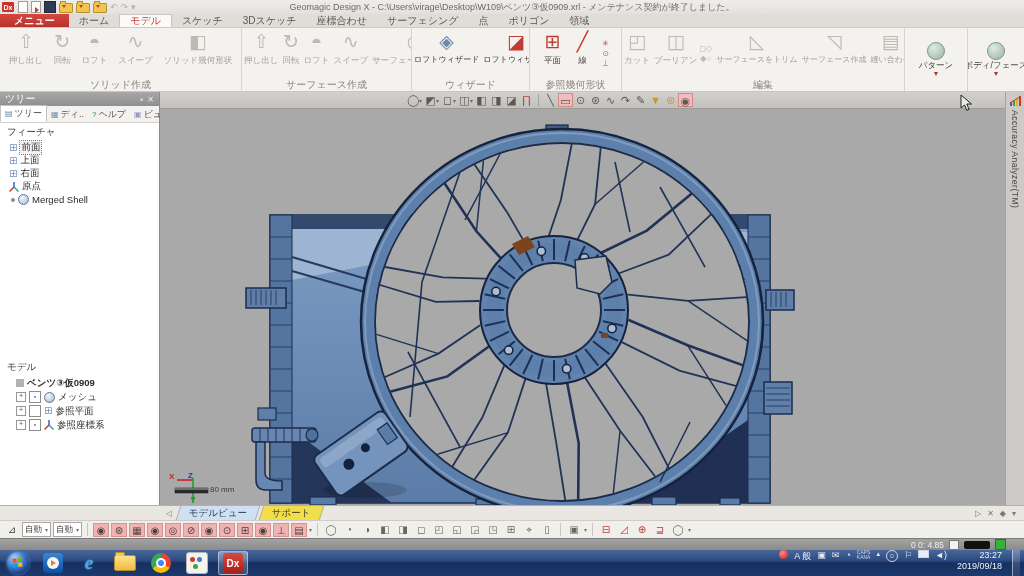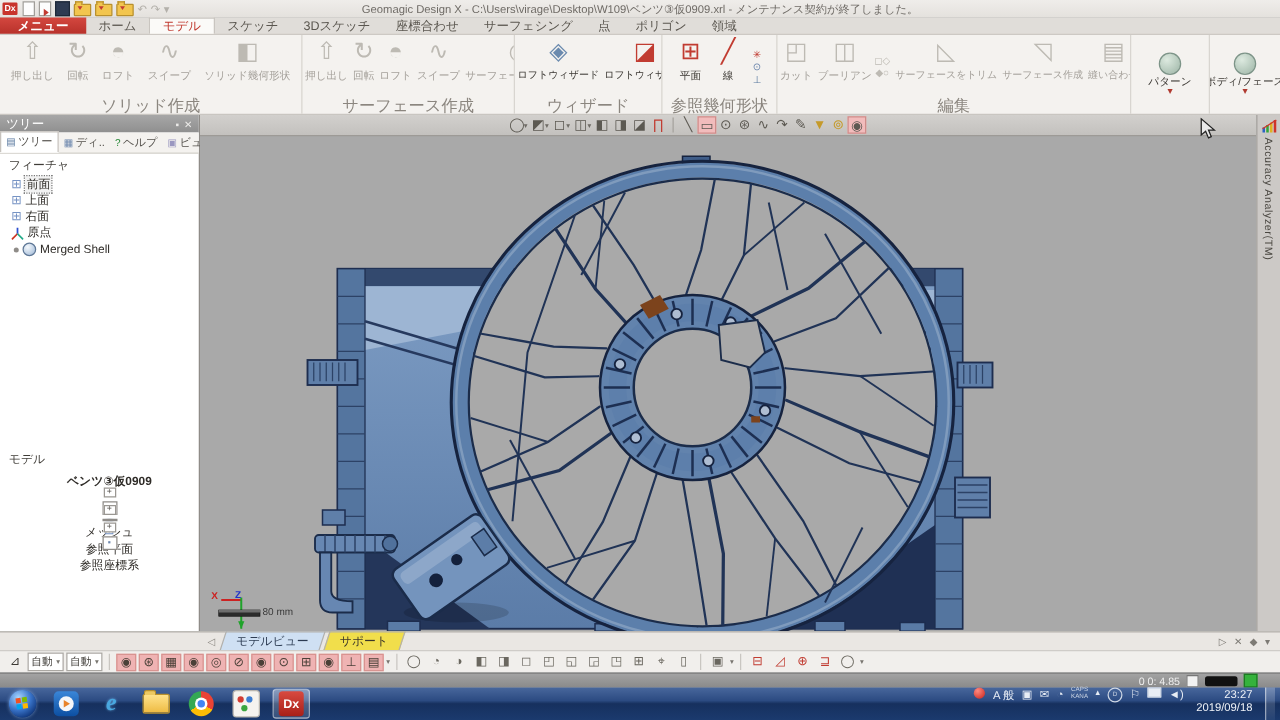--- a/index.html
+++ b/index.html
@@ -35,21 +35,21 @@
   
   #ribbon{left:0;top:28px;width:1024px;height:64px;background:#f4f2ef;display:flex;
           border-bottom:1px solid #c9c6c1;box-sizing:border-box;}
   .rgroup{height:100%;display:flex;flex-direction:column;border-right:1px solid #d8d5d0;box-sizing:border-box;overflow:hidden;}
   .rbtns{flex:1;display:flex;justify-content:space-evenly;align-items:stretch;padding-top:1px;}
   .rbtn{display:flex;flex-direction:column;align-items:center;justify-content:flex-start;padding:0 2px;}
   .ric{font-size:19px;line-height:26px;height:26px;color:#6d7f9c;}
   .rbtn.disabled .ric{color:#bdbab3;}
   .rlabel{font-size:8.5px;color:#3c3934;white-space:nowrap;line-height:10px;}
   .rbtn.disabled .rlabel{color:#a5a19b;}
-  .rglabel{height:13px;text-align:center;font-size:13px;color:#8b867f;line-height:13px;white-space:nowrap;}
+  .rglabel{height:13px;text-align:center;font-size:10px;color:#8b867f;line-height:13px;white-space:nowrap;}
   .rcol{display:flex;flex-direction:column;justify-content:center;font-size:8px;line-height:10px;text-align:center;}
   .rsep{width:1px;background:#ddd9d4;margin:3px 1px;}
   .ric.red{color:#c13c31;} .ric.teal{color:#6a8aae;}
   .tallbtn{display:flex;flex-direction:column;align-items:center;justify-content:center;flex:1;}
   .pat-circle{width:16px;height:16px;border-radius:50%;border:1px solid #7d9488;
               background:radial-gradient(circle at 35% 30%,#ddeae0,#9cb4a5);}
   .caret-red{color:#b03a30;font-size:7px;line-height:7px;}
 
   
   #leftpanel{left:0;top:92px;width:160px;height:413px;background:#fff;border-right:1px solid #8f8c88;box-sizing:border-box;}
@@ -62,21 +62,21 @@
   .ptab .ic{font-size:8px;}
   .ptab.active{background:#fff;border:1px solid #c6c2bd;border-bottom:1px solid #fff;}
   .sect{font-size:9.5px;color:#3f3c37;padding:3px 0 2px 7px;}
   .titem{display:flex;align-items:center;height:13px;padding-left:9px;font-size:9.5px;color:#2e2b27;gap:3px;}
   .ti-plane{color:#7693c4;font-size:10px;line-height:10px;}
   .ti-label.sel{outline:1px dotted #777;background:#f2f2f2;padding:0 1px;}
   .sphere{width:9px;height:9px;border-radius:50%;border:1px solid #5e7796;
           background:radial-gradient(circle at 35% 30%,#f4f8fc,#9db7d6);display:inline-block;}
   .bullet{width:4px;height:4px;border-radius:50%;background:#8f8c88;display:inline-block;margin-left:2px;}
   #model-sect{position:absolute;left:0;top:266px;width:100%;}
-  .mrow{display:flex;align-items:center;height:14px;padding-left:16px;font-size:9.5px;color:#2e2b27;gap:3px;flex-direction:column;}
+  .mrow{display:flex;align-items:center;height:14px;padding-left:16px;font-size:9.5px;color:#2e2b27;gap:3px;}
   .mrow .root{font-weight:bold;}
   .expander{width:8px;height:8px;border:1px solid #9a97:92;border:1px solid #9a9792;font-size:7px;line-height:6px;text-align:center;color:#55524d;background:#fff;}
   .cbox{width:10px;height:10px;border:1px solid #8f8c88;background:#fff;font-size:7px;line-height:9px;text-align:center;color:#6d87ad;}
   .gsq{width:8px;height:8px;background:#b5b2ad;display:inline-block;}
 
   
   #viewport{left:160px;top:92px;width:845px;height:413px;background:#a9a9a9;overflow:hidden;}
   #vptoolbar{position:absolute;left:0;top:0;width:845px;height:17px;background:linear-gradient(#d2d0cd,#c3c1be);
              border-bottom:1px solid #9d9a96;display:flex;align-items:center;padding-left:246px;box-sizing:border-box;}
   .vpic{font-size:11px;color:#5c5952;width:15px;text-align:center;line-height:14px;height:14px;}

